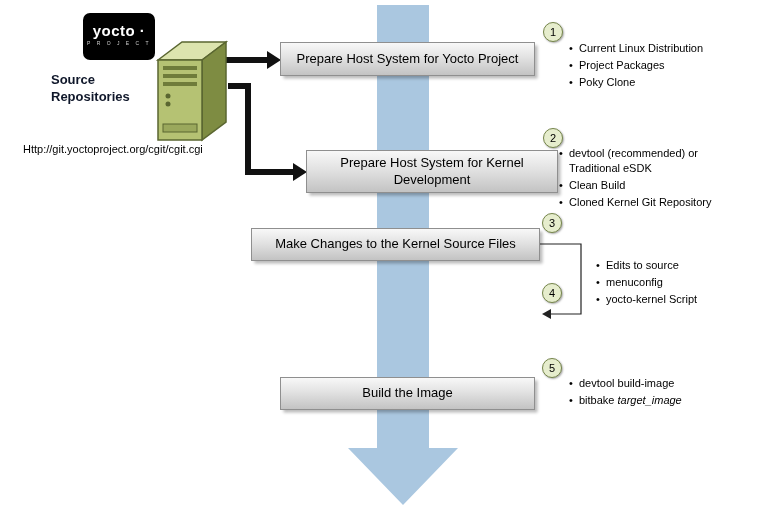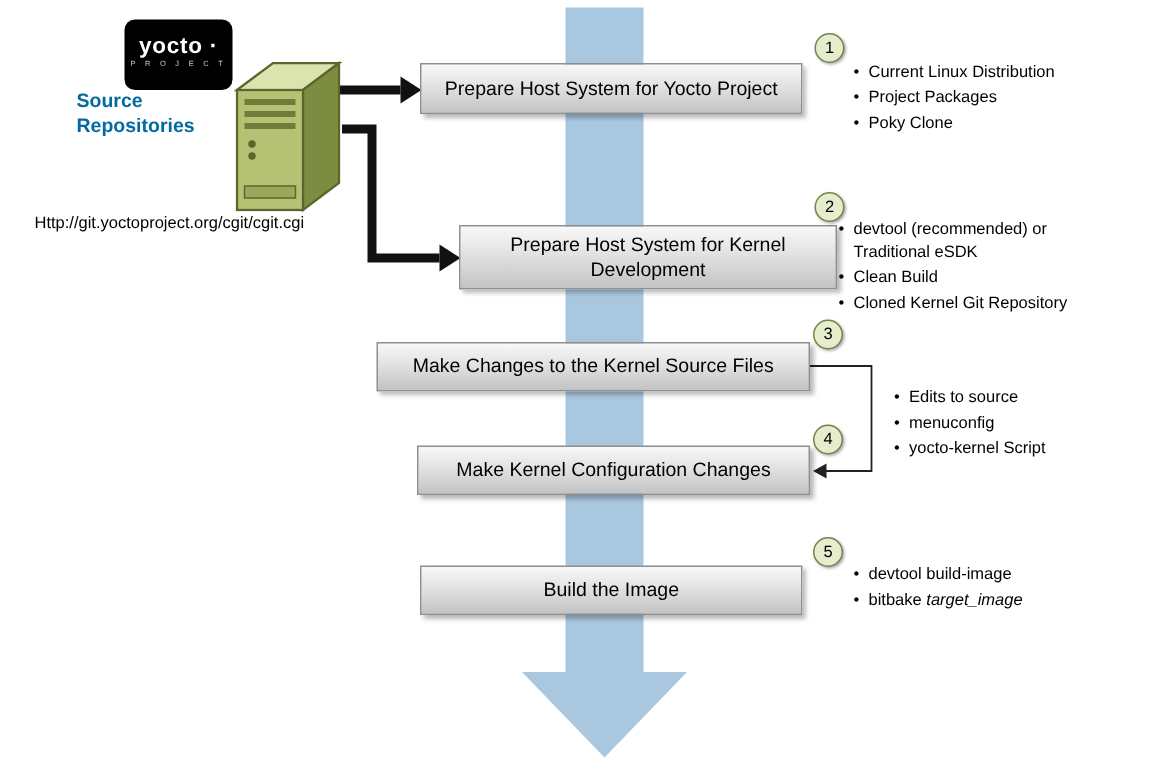--- a/index.html
+++ b/index.html
@@ -52,22 +52,22 @@
     position:absolute; left:68px; top:13px; z-index:3;
     width:72px; height:47px; background:#000; border-radius:7px;
     color:#fff; text-align:center; box-sizing:border-box; padding-top:9px;
   }
   .yocto-logo .name { font-size:15px; font-weight:bold; letter-spacing:0.5px; }
   .yocto-logo .sub  { font-size:5px; letter-spacing:2.5px; color:#cccccc; margin-top:1px; }
 
   #server-icon { position:absolute; left:133px; top:34px; z-index:3; }
 
   #source-title {
-    position:absolute; left:36px; top:59px; width:110px; z-index:3;
-    font-size:13px; font-weight:bold; color:#0369a1; line-height:1.3;
+    position:absolute; left:36px; top:72px; width:110px; z-index:3;
+    font-size:13px; font-weight:bold; color:#0f172a; line-height:1.3;
   }
   #source-url {
     position:absolute; left:8px; top:143px; z-index:3;
     font-size:11px; color:#000;
   }
 </style>
 </head>
 <body>
 
 <div id="canvas">
@@ -108,23 +108,20 @@
 
   <div id="box-step1" class="step-box">
     <span>Prepare Host System for Yocto Project</span>
   </div>
   <div id="box-step2" class="step-box">
     <span>Prepare Host System for Kernel Development</span>
   </div>
   <div id="box-step3" class="step-box">
     <span>Make Changes to the Kernel Source Files</span>
   </div>
-  <div id="box-step4" class="step-box">
-    <span>Make Kernel Configuration Changes</span>
-  </div>
   <div id="box-step5" class="step-box">
     <span>Build the Image</span>
   </div>
 
   <div id="circle-1" class="num-circle">1</div>
   <div id="circle-2" class="num-circle">2</div>
   <div id="circle-3" class="num-circle">3</div>
   <div id="circle-4" class="num-circle">4</div>
   <div id="circle-5" class="num-circle">5</div>
 

